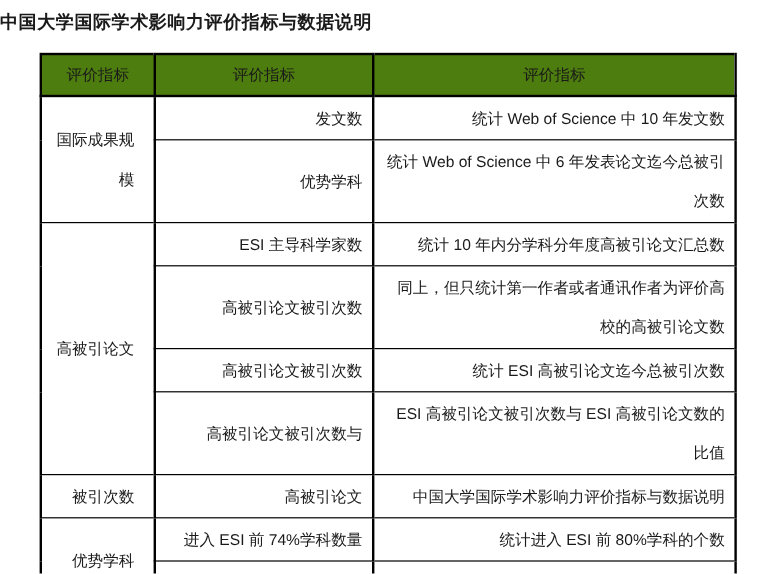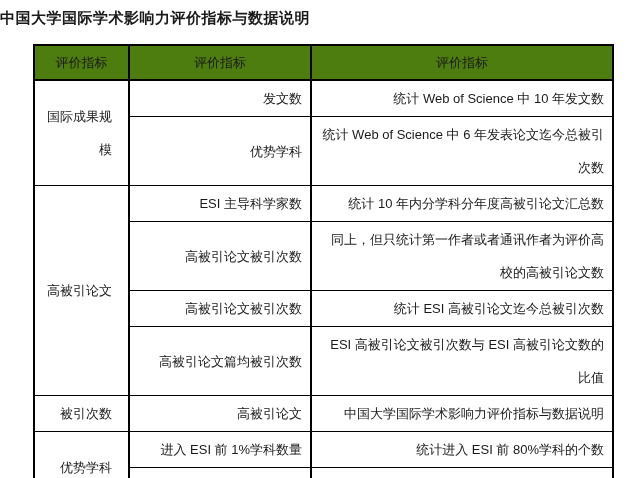--- a/index.html
+++ b/index.html
@@ -93,31 +93,31 @@
         </tr>
         <tr>
           <td>高被引论文被引次数</td>
           <td>同上，但只统计第一作者或者通讯作者为评价高校的高被引论文数</td>
         </tr>
         <tr>
           <td>高被引论文被引次数</td>
           <td>统计 ESI 高被引论文迄今总被引次数</td>
         </tr>
         <tr>
-          <td>高被引论文篇均被引次数</td>
+          <td>高被引论文被引次数与</td>
           <td>ESI 高被引论文被引次数与 ESI 高被引论文数的比值</td>
         </tr>
         <tr>
           <td rowspan="1" class="cat">被引次数</td>
           <td>高被引论文</td>
           <td>中国大学国际学术影响力评价指标与数据说明</td>
         </tr>
         <tr>
           <td rowspan="2" class="cat">优势学科</td>
-          <td>进入 ESI 前 1%学科数量</td>
+          <td>进入 ESI 前 74%学科数量</td>
           <td>统计进入 ESI 前 80%学科的个数</td>
         </tr>
         <tr>
           <td>高被引论文所属学科数量</td>
           <td>统计高被引论文所属学科的个数</td>
         </tr>
       </tbody>
   </table>
 </div>
 

